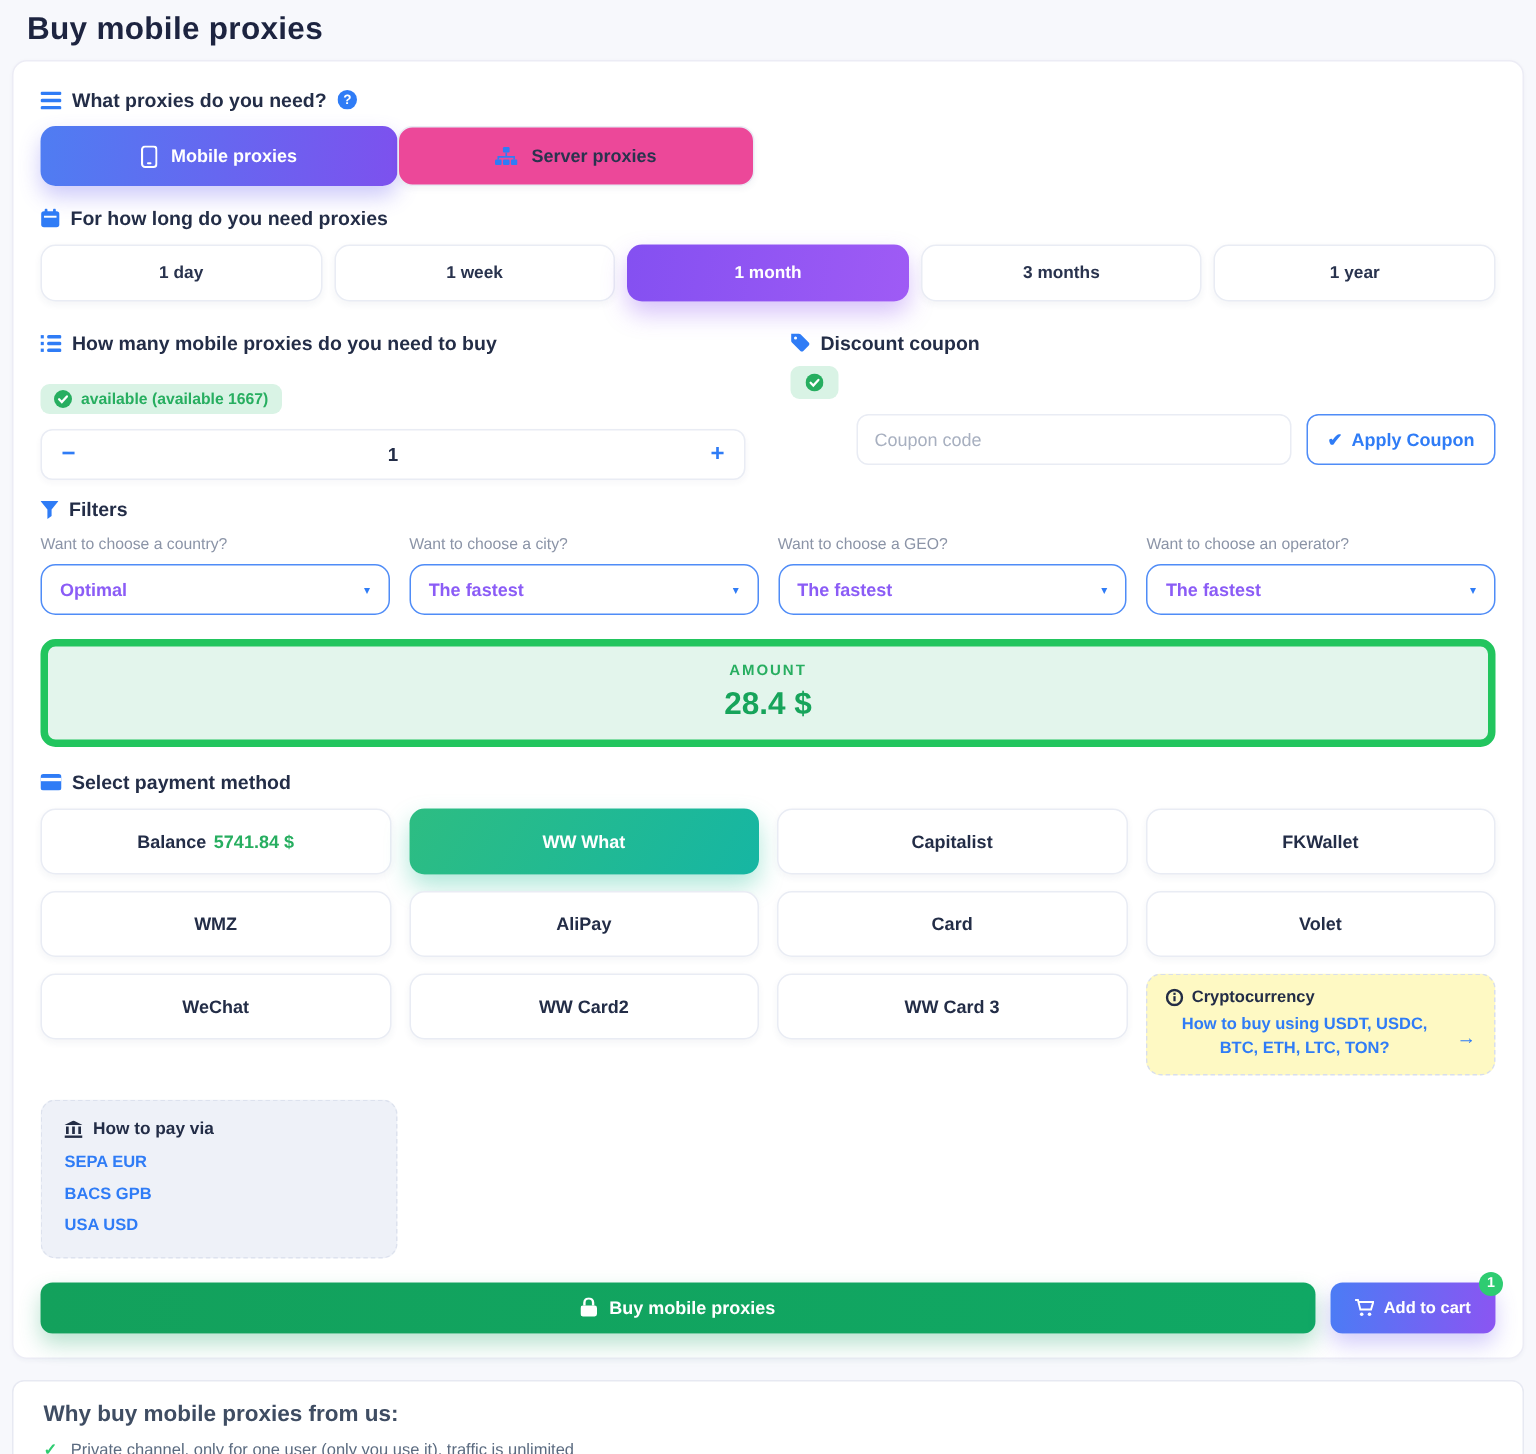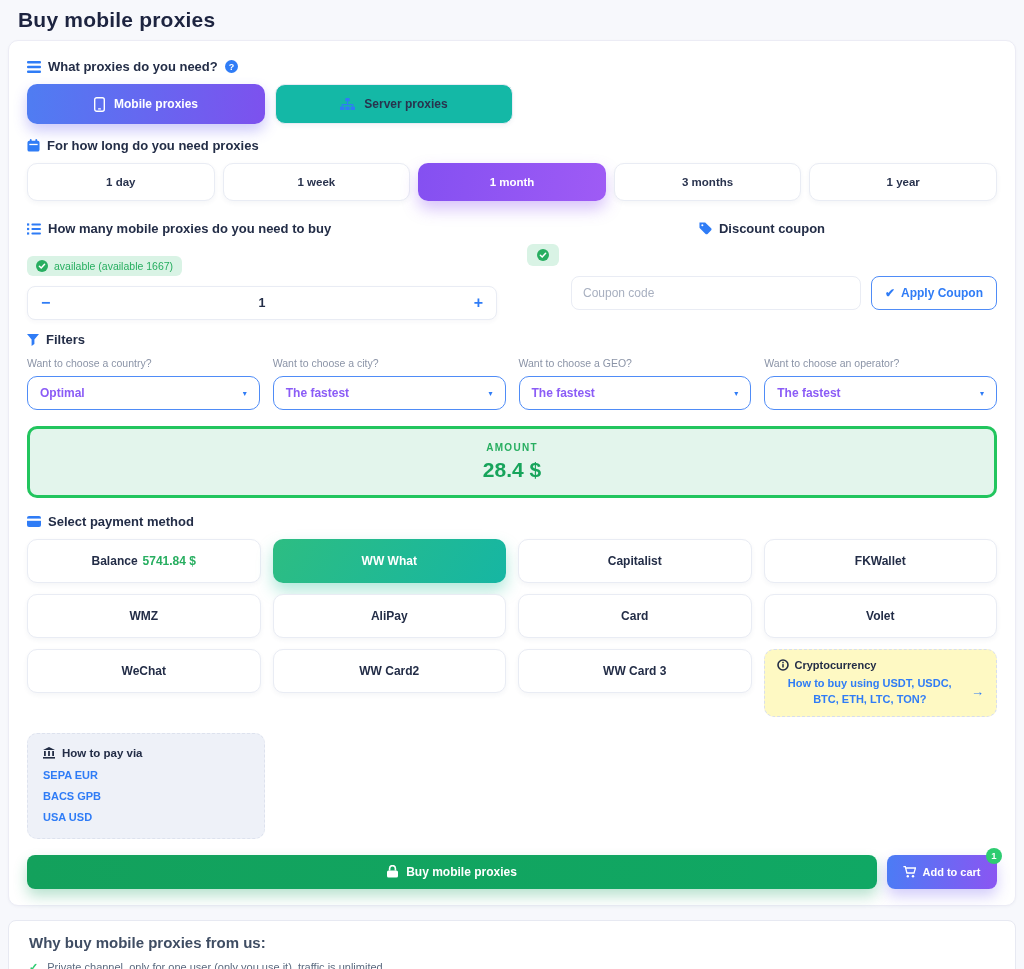--- a/index.html
+++ b/index.html
@@ -11,52 +11,52 @@
   }
   .page-title { padding: 8px 0 8px 18px; font-size: 21px; font-weight: 800; color: #1d2440; letter-spacing: .2px; }
   .main-card {
     margin: 0 8px; background: #fff; border: 1px solid #ececf5; border-radius: 10px;
     padding: 14px 18px 16px; box-shadow: 0 1px 3px rgba(30,40,90,.04);
   }
   .section-head { display: flex; align-items: center; gap: 7px; font-size: 13px; font-weight: 800; color: #232d47; margin: 4px 0 10px; }
   .icon { display: inline-flex; align-items: center; justify-content: center; flex: none; }
 
   
-  .proxy-type-row { display: flex; gap: 10px; margin-bottom: 14px; }
+  .proxy-type-row { display: flex; gap: 0; margin-bottom: 14px; }
   .proxy-btn { width: 238px; height: 40px; border-radius: 10px; display: flex; align-items: center; justify-content: center; gap: 9px; font-size: 12px; font-weight: 800; cursor: pointer; }
   .proxy-btn.selected { background: linear-gradient(95deg, #4f7df2, #7d51ee); color: #fff; box-shadow: 0 7px 14px rgba(100,90,240,.32); }
-  .proxy-btn.plain { background: #14b8a6; border: 1px solid #e8ebf4; color: #29334e; box-shadow: 0 2px 4px rgba(40,50,90,.05); }
+  .proxy-btn.plain { background: #ec4899; border: 1px solid #e8ebf4; color: #29334e; box-shadow: 0 2px 4px rgba(40,50,90,.05); }
 
   
   .duration-row { display: grid; grid-template-columns: repeat(5, 1fr); gap: 8px; margin-bottom: 16px; }
   .duration-btn { height: 38px; border-radius: 10px; display: flex; align-items: center; justify-content: center; font-size: 11.5px; font-weight: 800; color: #29334e; background: #fff; border: 1px solid #e9ecf4; box-shadow: 0 2px 5px rgba(40,50,90,.05); cursor: pointer; }
   .duration-btn.selected { background: linear-gradient(100deg, #8450f1, #9f5bf5); color: #fff; border: none; box-shadow: 0 8px 16px rgba(140,80,240,.35); }
 
   
   .qc-row { display: flex; gap: 30px; margin-bottom: 12px; }
   .qty-col { width: 470px; } .coupon-col { flex: 1; }
-  .avail-badge { display: inline-flex; align-items: center; gap: 6px; background: #d9f3e5; color: #27ae60; font-size: 10.5px; font-weight: 400; padding: 4px 9px; border-radius: 6px; margin: 2px 0 10px; text-align: center; }
+  .avail-badge { display: inline-flex; align-items: center; gap: 6px; background: #d9f3e5; color: #27ae60; font-size: 10.5px; font-weight: 700; padding: 4px 9px; border-radius: 6px; margin: 2px 0 10px; text-align: center; }
   .stepper { display: flex; align-items: center; height: 34px; border: 1px solid #e9ecf4; border-radius: 8px; background: #fff; padding: 0 13px; box-shadow: 0 2px 4px rgba(40,50,90,.04); }
   .step-btn { color: #2f7cf6; font-size: 16px; font-weight: 800; cursor: pointer; line-height: 1; }
   .step-value { flex: 1; text-align: center; font-size: 12.5px; font-weight: 800; color: #232d47; }
   .coupon-badge { display: inline-flex; align-items: center; background: #d9f3e5; padding: 5px 10px; border-radius: 6px; margin: 2px 0 10px; }
   .coupon-row { display: flex; gap: 10px; margin-left: 44px; }
   .coupon-input { flex: 1; height: 34px; border: 1px solid #e9ecf4; border-radius: 8px; padding: 0 11px; font-size: 12px; font-family: "Liberation Sans", sans-serif; color: #232d47; outline: none; }
   .coupon-input::placeholder { color: #a8b0c0; }
   .apply-btn { height: 34px; padding: 0 13px; background: #fff; border: 1.6px solid #4f8cf7; border-radius: 8px; color: #2f7cf6; font-size: 12px; font-weight: 800; display: flex; align-items: center; gap: 6px; cursor: pointer; }
 
   
   .filters-grid { display: grid; grid-template-columns: repeat(4, 1fr); gap: 13px; margin-bottom: 4px; }
   .filter-label { font-size: 10.5px; color: #8b94a7; margin-bottom: 7px; }
   .dropdown { height: 34px; border: 1.6px solid #4f8cf7; border-radius: 10px; background: #fff; display: flex; align-items: center; justify-content: space-between; padding: 0 12px; cursor: pointer; }
   .dropdown-value { font-size: 12px; font-weight: 800; color: #8b5cf6; text-align: center; }
   .dropdown-caret { font-size: 8px; color: #2f7cf6; }
 
   
-  .amount-box { margin: 16px 0; background: #e3f5ec; border: 3px solid #22c55e; border-radius: 10px; height: 72px; display: flex; flex-direction: column; align-items: center; justify-content: center; gap: 5px; }
+  .amount-box { margin: 16px 0; background: #e3f5ec; border: 5px solid #22c55e; border-radius: 10px; height: 72px; display: flex; flex-direction: column; align-items: center; justify-content: center; gap: 5px; }
   .amount-label { font-size: 10px; font-weight: 800; letter-spacing: 1.3px; color: #27ae60; }
   .amount-value { font-size: 21px; font-weight: 800; color: #17a45b; }
 
   
   .payment-grid { display: grid; grid-template-columns: repeat(4, 1fr); gap: 11px 12px; align-items: start; margin-bottom: 16px; }
   .pay-btn { height: 44px; border-radius: 10px; background: #fff; border: 1px solid #e9ecf4; display: flex; align-items: center; justify-content: center; gap: 5px; font-size: 12px; font-weight: 800; color: #232d47; box-shadow: 0 2px 5px rgba(40,50,90,.05); cursor: pointer; }
   .pay-btn.selected { background: linear-gradient(120deg, #2dbd82, #16b6a3); color: #fff; border: none; box-shadow: 0 8px 16px rgba(30,190,150,.35); }
   .balance-value { color: #27ae60; }
   .crypto-cell { background: #fef9c3; border: 1px dashed #d8deec; border-radius: 10px; padding: 9px 12px 8px; min-height: 62px; cursor: pointer; text-align: center; }
   .crypto-title-row { display: flex; align-items: center; gap: 6px; font-size: 11px; font-weight: 800; color: #232d47; margin-bottom: 5px; }
@@ -171,21 +171,21 @@
         </span>
         <span>available (available 1667)</span>
       </div>
       <div class="stepper">
         <span class="step-btn">−</span>
         <span class="step-value">1</span>
         <span class="step-btn">+</span>
       </div>
     </div>
     <div class="coupon-col">
-      <div class="section-head" style="margin-bottom:6px;justify-content:center;">
+      <div class="section-head" style="margin-bottom:6px;">
         <span class="icon">
           <svg width="13" height="13" viewBox="0 0 14 14">
               <path d="M0.5 0.5 h5.6 c0.4 0 0.8 0.16 1.1 0.45 l5.9 5.9 c0.6 0.6 0.6 1.5 0 2.1 l-3.9 3.9 c-0.6 0.6 -1.5 0.6 -2.1 0 l-5.9 -5.9 A1.5 1.5 0 0 1 0.5 6 Z" fill="#2f7cf6"></path>
               <circle cx="3.6" cy="3.6" r="1.1" fill="#fff"></circle>
             </svg>
         </span>
         <span>Discount coupon</span>
       </div>
       <div class="coupon-badge">
         <span class="icon">

